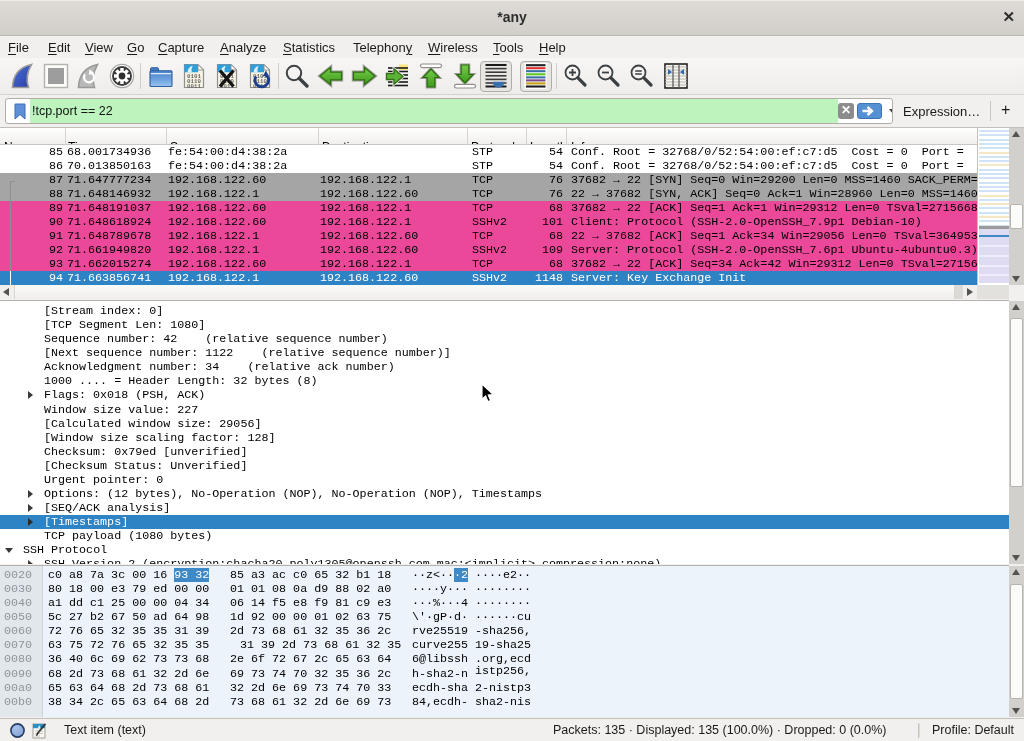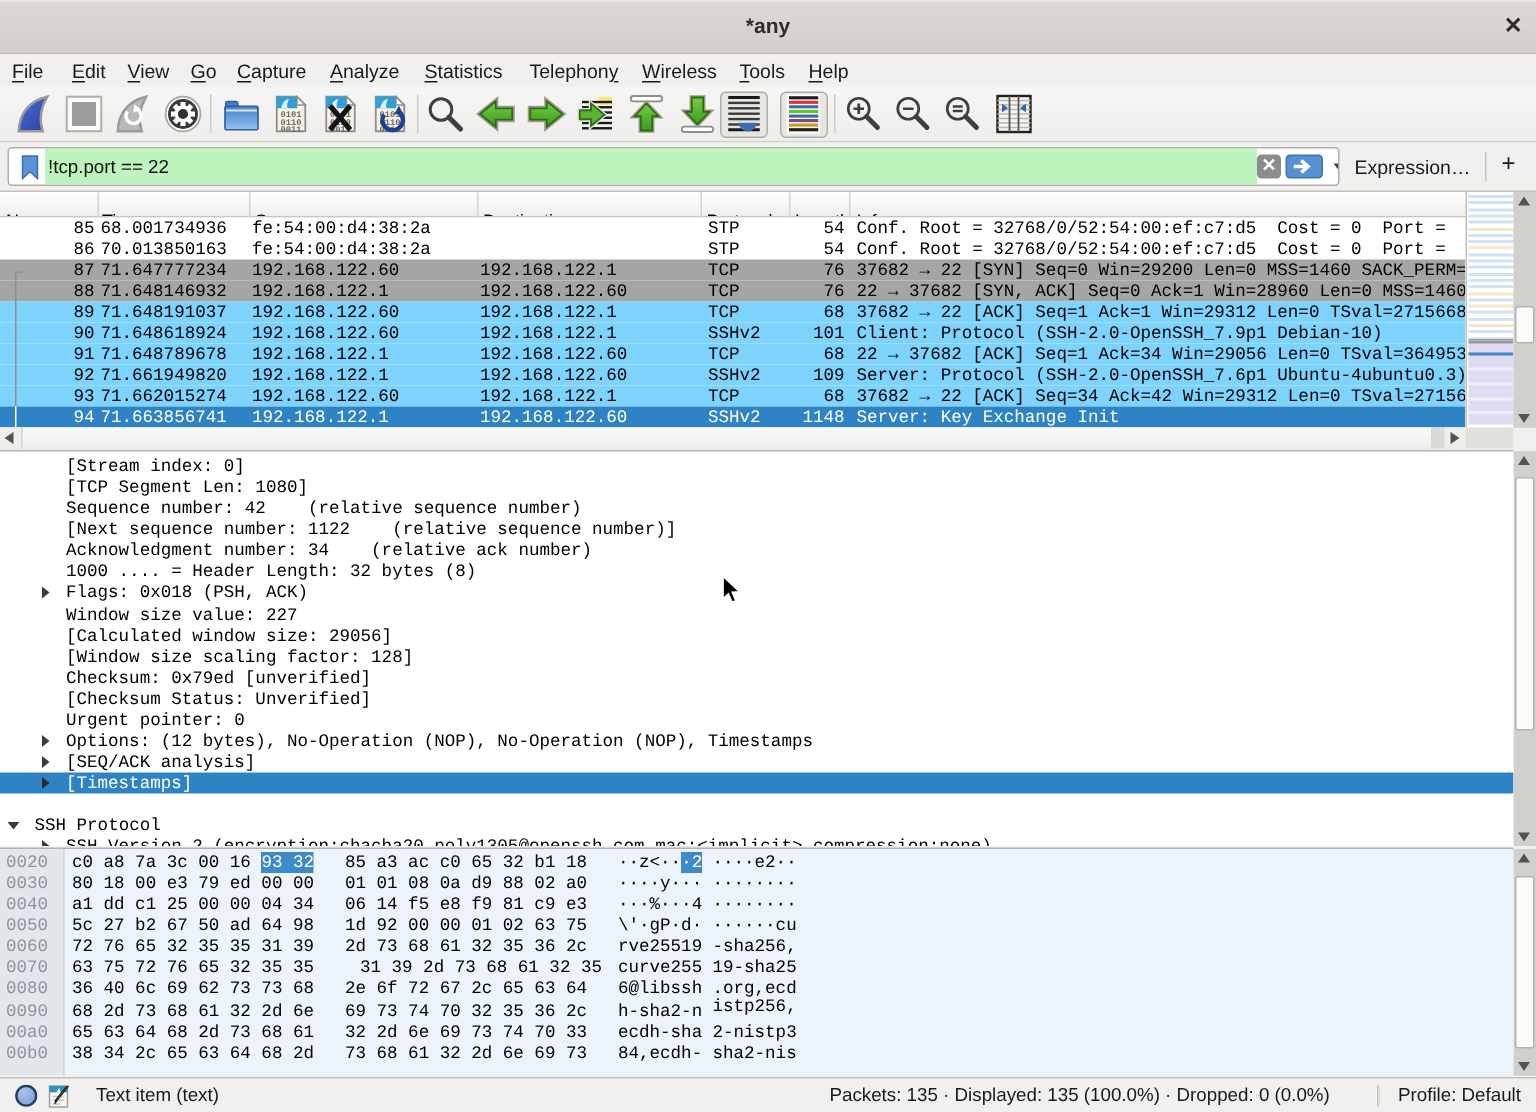--- a/index.html
+++ b/index.html
@@ -31,21 +31,21 @@
 .prow{position:absolute;left:0;width:977px;height:14px;line-height:14px;white-space:nowrap}
 .prow span{position:absolute;top:0;height:14px;white-space:pre}
 .cno{left:0;width:63px;text-align:right}
 .ctime{left:67px}
 .csrc{left:168px}
 .cdst{left:320px}
 .cproto{left:472px}
 .clen{left:505px;width:58px;text-align:right}
 .cinfo{left:571px;width:406px;overflow:hidden}
 .rgray{background:#a5a5a5}
-.rlav{background:#7dd3fc}
+.rlav{background:#ec4899}
 .rsel{background:#2e83c5;color:#fff}
 #minimap{left:977px;top:128px;width:32px;height:157px;background:#fff;border-left:1px solid #c4c1bc;overflow:hidden}
 .scroll-v{background:#d2d0cd}
 .sb-btn{position:absolute;left:0;width:15px;height:14px;background:#d2d0cd}
 .sb-thumb{position:absolute;left:1px;width:13px;background:#fbfbfa;border:1px solid #b7b4b0;border-radius:2px}
 .arr{position:absolute;width:0;height:0;border:4px solid transparent}
 #hscroll{left:0;top:285px;width:977px;height:14px;background:#dcdad7}
 #details{left:0;top:300px;width:1009px;height:264px;background:#fff;overflow:hidden;font-family:"Liberation Mono",monospace;font-size:11.7px;border-top:1px solid #b5b2ad}
 .drow{position:absolute;left:0;width:1009px;height:14px;line-height:14px;white-space:nowrap}
 .dtxt{position:absolute;top:0}
@@ -517,20 +517,23 @@
       <div class="tri tri-r" style="left:28px;border-left-color:#3a3a3a"></div>
       <div class="dtxt" style="left:44px;">Options: (12 bytes), No-Operation (NOP), No-Operation (NOP), Timestamps</div>
     </div>
     <div class="drow" style="top:214.20000000000007px;background:#2e83c5">
       <div class="tri tri-r" style="left:28px;border-left-color:#2b2b2b"></div>
       <div class="dtxt" style="left:44px;color:#fff">[Timestamps]</div>
     </div>
     <div class="drow" style="top:200.12000000000006px">
       <div class="tri tri-r" style="left:28px;border-left-color:#3a3a3a"></div>
       <div class="dtxt" style="left:44px;">[SEQ/ACK analysis]</div>
+    </div>
+    <div class="drow" style="top:228.2800000000001px">
+      <div class="dtxt" style="left:44px;">TCP payload (1080 bytes)</div>
     </div>
     <div class="drow" style="top:242.3600000000001px">
       <div class="tri tri-d" style="left:5px"></div>
       <div class="dtxt" style="left:23px;">SSH Protocol</div>
     </div>
     <div class="drow" style="top:256.4400000000001px">
       <div class="tri tri-r" style="left:28px;border-left-color:#3a3a3a"></div>
       <div class="dtxt" style="left:44px;">SSH Version 2 (encryption:chacha20_poly1305@openssh.com mac:&lt;implicit&gt; compression:none)</div>
     </div>
   </div>

